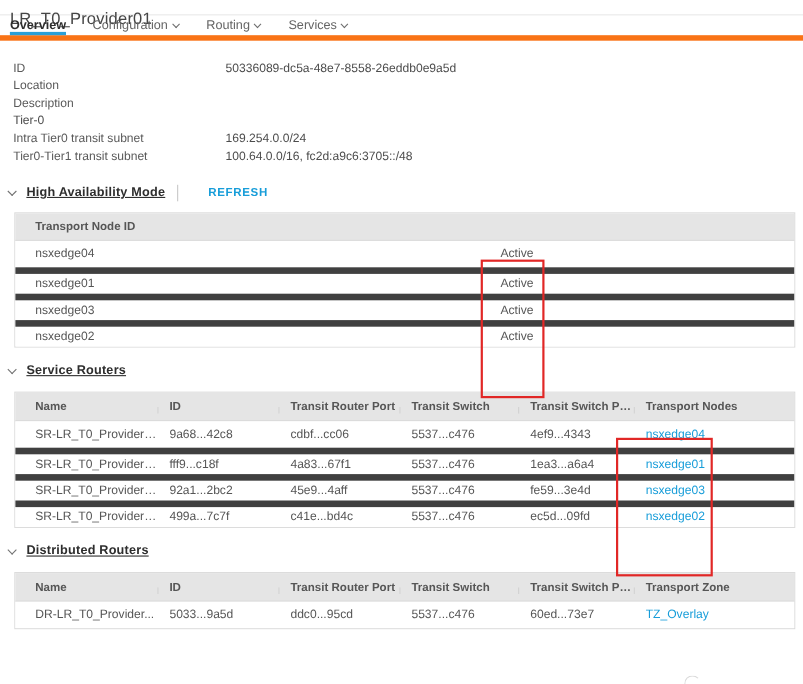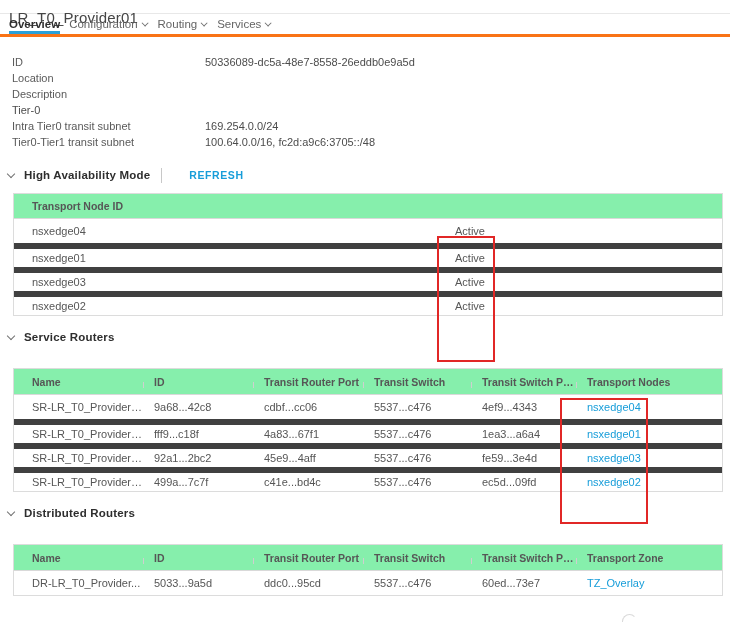--- a/index.html
+++ b/index.html
@@ -7,44 +7,44 @@
   body {
     font-family:"Liberation Sans", sans-serif;
     background:#ffffff;
     color:#565656;
     position:relative;
     overflow:hidden;
   }
   
   .title-bar { padding:9px 0 0 9px; height:14px; border-bottom:1px solid #e8e8e8; }
   .page-title { font-size:15px; color:#454545; letter-spacing:.2px; }
-  .tabs { display:flex; align-items:center; gap:9px; padding-left:9px; height:23px; border-bottom:3px solid #f97316; }
+  .tabs { display:flex; align-items:center; gap:24px; padding-left:9px; height:23px; border-bottom:5px solid #f97316; }
   .tab { font-size:11.5px; color:#646464; display:flex; align-items:center; gap:6px; position:relative; height:100%; cursor:pointer; }
   .tab.active { color:#2e2e2e; font-weight:bold; }
   .tab.active::after { content:""; position:absolute; left:0; right:0; bottom:0; height:3px; background:#2ba0d8; }
   .chev { display:inline-block; width:5px; height:5px; border-left:1.5px solid #6e6e6e; border-bottom:1.5px solid #6e6e6e; transform:rotate(-45deg) translateY(-2px); }
   
   .details { margin:17px 0 0 12px; }
   .drow { display:flex; height:16px; align-items:center; font-size:11px; }
   .dlabel { width:193px; color:#5a5a5a; }
   .dvalue { color:#4c4c4c; }
   a.link, .link { color:#179dd9; text-decoration:none; cursor:pointer; }
   
   .section-head { display:flex; align-items:center; margin-left:8px; height:16px; font-size:11.5px; }
   .section-head .schev { display:inline-block; width:6px; height:6px; border-left:1.5px solid #727272; border-bottom:1.5px solid #727272; transform:rotate(-45deg); margin-right:10px; margin-top:-3px; }
-  .section-title { font-weight:bold; color:#2e2e2e; letter-spacing:.2px; }
+  .section-title { font-weight:bold; color:#2e2e2e; letter-spacing:.2px;text-decoration:underline; }
   .vsep { border-left:1px solid #c8c8c8; height:15px; margin:0 11px; }
   .action-link { font-size:10.5px; font-weight:bold; letter-spacing:.6px; color:#179dd9; cursor:pointer;margin-left:16px; }
   .mt-ha { margin-top:17px; }
   .mt-sec { margin-top:13px;text-align:right; }
   
   .tbl { margin:10px 0 0 13px; width:710px; border:1px solid #dcdcdc; font-size:11px; }
-  .tbl2 { margin-top:23px; }
+  .tbl2 { margin-top:11px; }
   .tr { display:grid; height:24px; align-items:center; background:#fff; }
-  .tr.head { background:#86efac; height:25px; border-bottom:1px solid #d9d9d9; color:#565656; font-weight:bold; font-size:10.5px; }
+  .tr.head { background:#e5e5e5; height:25px; border-bottom:1px solid #d9d9d9; color:#565656; font-weight:bold; font-size:10.5px; }
   .tbl2 .tr.head { height:26px; }
   .tr + .tr:not(.head) + .tr, .tr:not(.head) + .tr:not(.head) { border-top:6px solid #404040; }
   .grid-ha { grid-template-columns:430px 1fr; }
   .grid-6 { grid-template-columns:129px 110px 110px 108px 105px 1fr; }
   .td, .th { padding-left:11px; white-space:nowrap; overflow:hidden; text-overflow:ellipsis; position:relative; }
   .td:first-child, .th:first-child { padding-left:18px; }
   .th + .th::before { content:""; position:absolute; left:0; top:6px; height:13px; width:1px; background:#cfcfcf; }
   
   .anno { position:absolute; border:2px solid #e12726; pointer-events:none; }
   .anno-status { left:437px; top:236px; width:58px; height:126px; }

